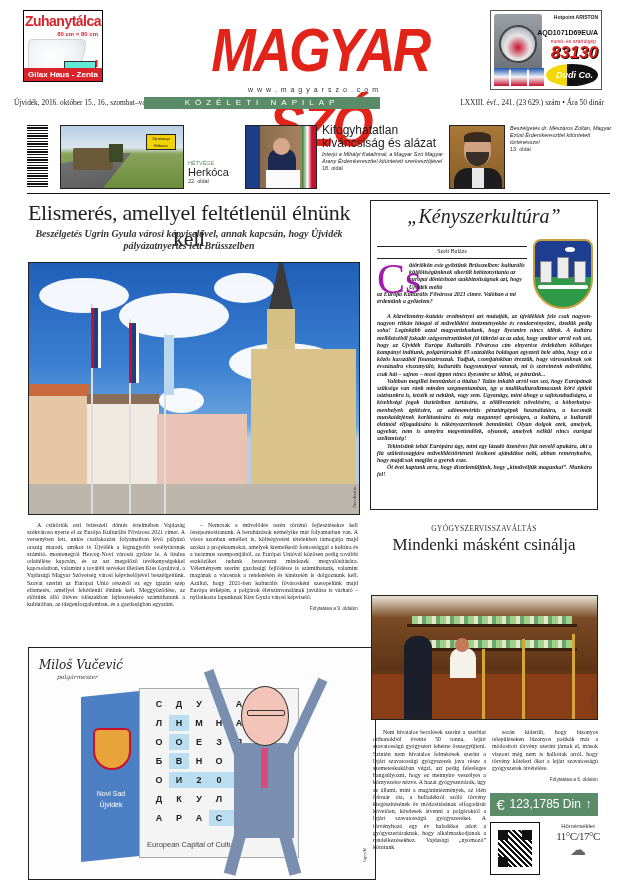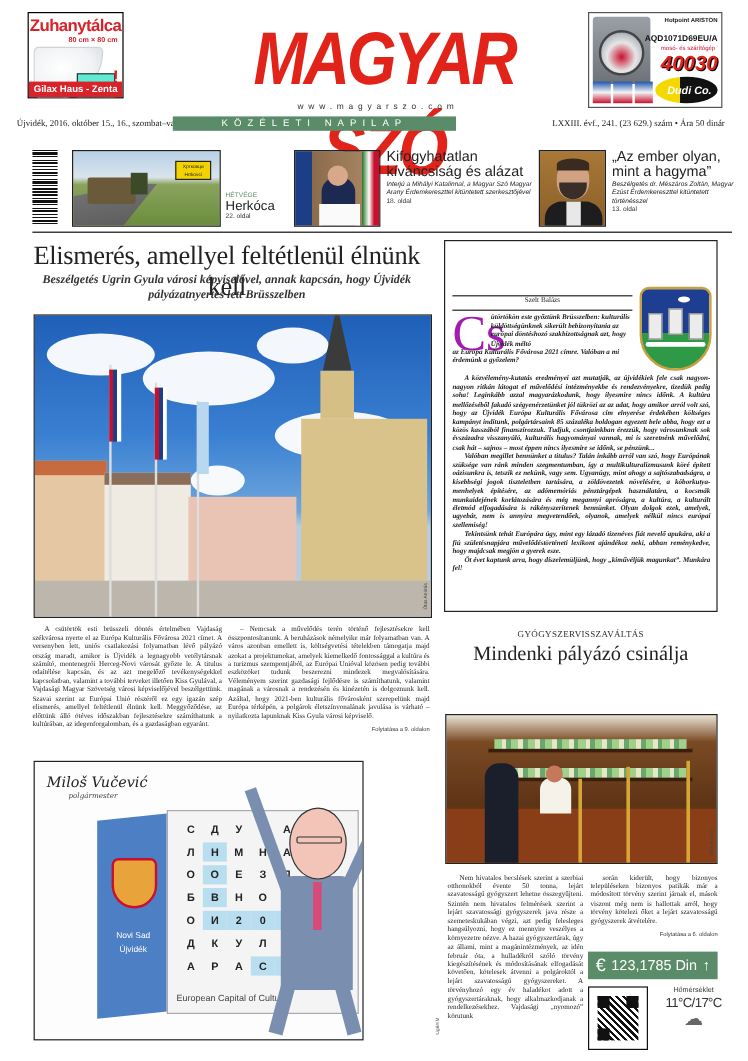--- a/index.html
+++ b/index.html
@@ -89,21 +89,21 @@
   .main-photo .pole { position: absolute; width: 1.5px; background: #ddd; bottom: 0; }
   .photo-credit { position: absolute; right: 2px; bottom: 6px; font-size: 4px; writing-mode: vertical-rl; transform: rotate(180deg); color: #444; font-family: "Liberation Sans", sans-serif; }
 
   .body-text { font-size: 5.9px; line-height: 7.2px; text-align: justify; color: #222; }
   .body-text p { text-indent: 10px; }
   .col1 { left: 27px; top: 522px; width: 158px; }
   .col2 { left: 190px; top: 522px; width: 168px; }
   .cont { font-family: "Liberation Sans", sans-serif; font-size: 4.8px; text-align: right; margin-top: 4px; color: #333; }
 
   
-  .cartoon { left: 28px; top: 634px; width: 275px; height: 233px; border: 1px solid #222; background: #fdfdfd; overflow: hidden; }
+  .cartoon { left: 28px; top: 647px; width: 348px; height: 233px; border: 1px solid #222; background: #fdfdfd; overflow: hidden; }
   .cartoon .sig { position: absolute; left: 10px; top: 10px; font-family: "DejaVu Serif", serif; font-style: italic; font-size: 12px; color: #222; }
   .cartoon .sig-sub { position: absolute; left: 28px; top: 25px; font-family: "DejaVu Serif", serif; font-style: italic; font-size: 6px; color: #444; }
   .cartoon .panel { position: absolute; left: 52px; top: 46px; width: 58px; height: 165px; background: #4d7fc4; transform: skewY(-6deg); }
   .cartoon .crest { position: absolute; left: 64px; top: 80px; width: 38px; height: 42px; background: #e8a33a; border-radius: 6px 6px 20px 20px; border: 2px solid #c8102e; }
   .cartoon .panel-text { position: absolute; left: 54px; top: 140px; width: 56px; text-align: center; font-family: "Liberation Sans", sans-serif; font-size: 7px; line-height: 11px; color: #fff; }
   .cartoon .board { position: absolute; left: 110px; top: 40px; width: 160px; height: 170px; background: #f4f4f4; border: 1px solid #aaa; }
   .cartoon .grid { position: absolute; left: 120px; top: 48px; display: grid; grid-template-columns: repeat(5, 20px); grid-row-gap: 3px; font-family: "Liberation Sans", sans-serif; font-weight: bold; font-size: 9px; color: #222; }
   .cartoon .grid span { text-align: center; height: 16px; line-height: 16px; }
   .cartoon .grid .hl { background: #b9def0; }
   .cartoon .ecoc { position: absolute; left: 118px; top: 192px; font-family: "Liberation Sans", sans-serif; font-size: 7.5px; color: #444; }
@@ -151,21 +151,21 @@
   .fx-box { left: 490px; top: 793px; width: 108px; height: 23px; background: #5b8c6a; color: #fff; font-family: "Liberation Sans", sans-serif; font-size: 12px; line-height: 23px; display: flex; justify-content: space-around; align-items: center; padding: 0 4px; }
   .fx-box .euro { font-size: 15px; }
   .qr { left: 490px; top: 822px; width: 50px; height: 53px; border: 1.5px solid #111; padding: 7px; background: #fff; }
   .qr-inner { width: 100%; height: 100%; background:
       linear-gradient(#111,#111) 0 0/10px 10px no-repeat,
       linear-gradient(#111,#111) 100% 0/10px 10px no-repeat,
       linear-gradient(#111,#111) 0 100%/10px 10px no-repeat,
       repeating-linear-gradient(45deg, #111 0 2px, #fff 2px 4px); }
   .weather { left: 548px; top: 823px; width: 60px; text-align: center; font-family: "Liberation Sans", sans-serif; color: #333; }
   .weather .wlabel { font-size: 6px; }
-  .weather .wtemp { font-size: 11px; letter-spacing: -0.5px; margin-top: 1px; }
+  .weather .wtemp { font-size: 11px; letter-spacing: -0.5px; margin-top: 1px; font-family: Liberation Serif, serif; }
   .weather .wicon { font-size: 16px; color: #666; line-height: 16px; }
 </style>
 </head>
 <body>
 
 <div class="abs ad-left">
   <div class="ad-title">Zuhanytálca</div>
   <div class="ad-size">80 cm × 80 cm</div>
   <div class="tray"></div>
   <div class="price">3880,⁰⁰</div>
@@ -175,21 +175,21 @@
 
 <div class="abs logo">MAGYAR SZÓ</div>
 <div class="abs logo-url">www.magyarszo.com</div>
 
 <div class="abs ad-right">
   <div class="washer"></div>
   <div class="drum"></div>
   <div class="brand">Hotpoint ARISTON</div>
   <div class="model">AQD1071D69EU/A</div>
   <div class="kind">mosó- és szárítógép</div>
-  <div class="rprice">40030</div>
+  <div class="rprice">83130</div>
   <div class="detergents">
       <span></span>
       <span></span>
       <span></span>
     </div>
   <div class="dudi">Dudi Co.</div>
 </div>
 
 <div class="abs dateline">
   <div class="date">Újvidék, 2016. október 15., 16., szombat–vasárnap</div>
@@ -223,21 +223,20 @@
 </div>
 
 <div class="abs teaser-img t3-img">
   <div class="body"></div>
   <div class="shirt"></div>
   <div class="head"></div>
   <div class="hair"></div>
   <div class="beard"></div>
 </div>
 <div class="abs t3-text">
-  <div class="t-title">„Az ember olyan, mint a hagyma”</div>
   <div class="t-sub">Beszélgetés dr. Mészáros Zoltán, Magyar Ezüst Érdemkereszttel kitüntetett történésszel</div>
   <div class="page-ref">13. oldal</div>
 </div>
 
 <div class="abs rule-top"></div>
 
 <div class="abs main-title">Elismerés, amellyel feltétlenül élnünk kell</div>
 <div class="abs main-sub">Beszélgetés Ugrin Gyula városi képviselővel, annak kapcsán, hogy Újvidék pályázatnyertes lett Brüsszelben</div>
 
 <div class="abs main-photo">
@@ -323,20 +322,21 @@
   <div class="leg-l"></div>
   <div class="leg-r"></div>
   <div class="man-body"></div>
   <div class="tie"></div>
   <div class="man-head"></div>
   <div class="glasses"></div>
 </div>
 <div class="abs cartoon-credit">Ugrin/M</div>
 
 <div class="abs editorial">
+  <div class="ed-title">„Kényszerkultúra”</div>
   <div class="ed-rule1"></div>
   <div class="ed-author">Szelt Balázs</div>
   <div class="ed-rule2"></div>
   <div class="ed-crest">
     <div class="bird"></div>
     <div class="tower" style="left:5px;"></div>
     <div class="tower" style="left:22px;top:16px;"></div>
     <div class="tower" style="left:39px;"></div>
     <div class="wave"></div>
   </div>
@@ -345,21 +345,21 @@
   <div class="ed-lead2">az Európa Kulturális Fővárosa 2021 címre. Valóban a mi érdemünk a győzelem?</div>
   <div class="ed-body">
     <p>A közvélemény-kutatás eredményei azt mutatják, az újvidékiek fele csak nagyon-nagyon ritkán látogat el művelődési intézményekbe és rendezvényekre, tizedük pedig soha! Leginkább azzal magyarázkodunk, hogy ilyesmire nincs időnk. A kultúra mellőzéséből fakadó szégyenérzetünket jól tükrözi az az adat, hogy amikor arról volt szó, hogy az Újvidék Európa Kulturális Fővárosa cím elnyerése érdekében költséges kampányt indítunk, polgártársaink 85 százaléka boldogan egyezett bele abba, hogy ezt a közös kasszából finanszírozzuk. Tudjuk, csontjainkban érezzük, hogy városunknak sok évszázadra visszanyúló, kulturális hagyományai vannak, mi is szeretnénk művelődni, csak hát – sajnos – most éppen nincs ilyesmire se időnk, se pénzünk...</p>
     <p>Valóban megillet bennünket a titulus? Talán inkább arról van szó, hogy Európának szüksége van ránk minden szegmentumban, így a multikulturalizmusunk köré épített oázisunkra is, tetszik ez nekünk, vagy sem. Ugyanúgy, mint ahogy a sajtószabadságra, a kisebbségi jogok tiszteletben tartására, a zöldövezetek növelésére, a kóborkutya-menhelyek építésére, az adómemóriás pénztárgépek használatára, a kocsmák munkaidejének korlátozására és még megannyi apróságra, a kultúra, a kulturált életmód elfogadására is rákényszerítenek bennünket. Olyan dolgok ezek, amelyek, ugyebár, nem is annyira megvetendőek, olyanok, amelyek nélkül nincs európai szellemiség!</p>
     <p>Tekintsünk tehát Európára úgy, mint egy lázadó tizenéves fiát nevelő apukára, aki a fiú születésnapjára művelődéstörténeti lexikont ajándékoz neki, abban reménykedve, hogy majdcsak megjön a gyerek esze.</p>
     <p>Öt évet kaptunk arra, hogy díszelemüljünk, hogy „kiművéljük magunkat”. Munkára fel!</p>
   </div>
 </div>
 
 <div class="abs ph-kicker">GYÓGYSZERVISSZAVÁLTÁS</div>
-<div class="abs ph-title">Mindenki pályázó csinálja</div>
+<div class="abs ph-title">Mindenki másként csinálja</div>
 
 <div class="abs ph-photo">
   <div class="shelf" style="top:28px;"></div>
   <div class="jars" style="top:20px;"></div>
   <div class="shelf" style="top:52px;"></div>
   <div class="jars" style="top:44px;"></div>
   <div class="counter"></div>
   <div class="clerk"></div>
   <div class="clerk-head"></div>
   <div class="customer"></div>

